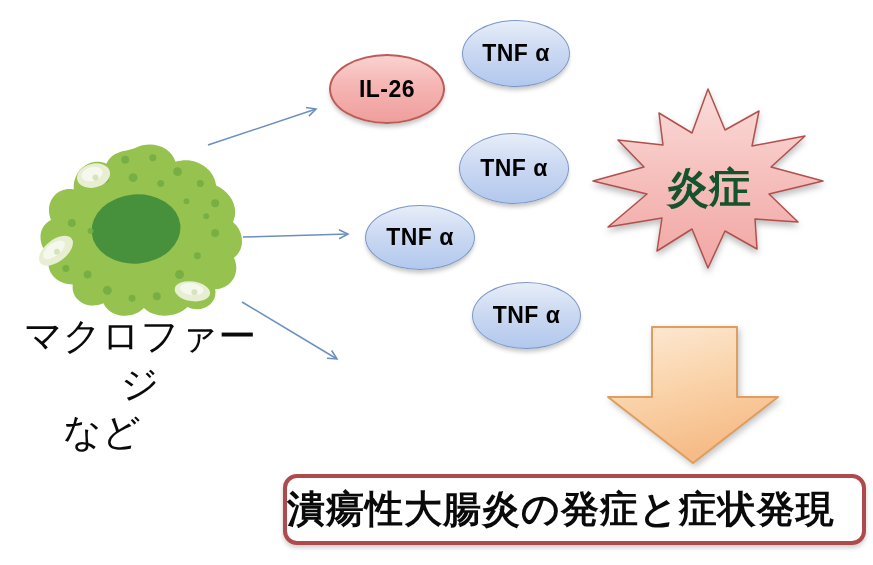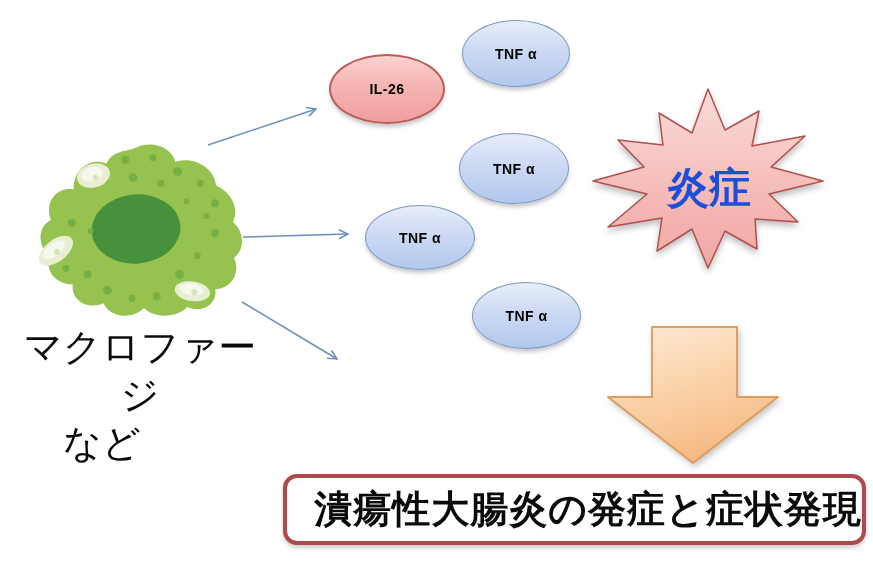--- a/index.html
+++ b/index.html
@@ -6,21 +6,21 @@
   .stage {
     position:relative; width:873px; height:565px; background:#ffffff;
     overflow:hidden; font-family:"Liberation Sans", sans-serif; color:#111;
   }
   .layer { position:absolute; left:0; top:0; }
 
   
   .bubble {
     position:absolute; border-radius:50%;
     display:flex; align-items:center; justify-content:center;
-    font-weight:bold; font-size:14px; letter-spacing:.5px; color:#000;
+    font-weight:bold; font-size:23px; letter-spacing:.5px; color:#000;
     box-shadow:0 4px 4px -1px rgba(110,110,110,.40);
   }
   .bubble.pink {
     background:linear-gradient(180deg,#f9d2d0 0%,#f5b5b3 45%,#ef9f9d 100%);
     border:2px solid #bd5b57;
   }
   .bubble.blue {
     background:linear-gradient(180deg,#e7eef9 0%,#ccd9f2 45%,#b2c8ee 100%);
     border:1.5px solid #7b97c4;
   }
@@ -30,37 +30,37 @@
   }
   .b-il23  { left:329px; top:54px;  width:112px; height:66px; }
   .b-tnf1  { left:462px; top:20px;  width:106px; height:65px; }
   .b-tnf2  { left:459px; top:133px; width:108px; height:69px; }
   .b-tnf3  { left:365px; top:205px; width:108px; height:63px; }
   .b-tnf4  { left:472px; top:282px; width:107px; height:65px; }
   .b-il12  { left:363px; top:340px; width:112px; height:65px; }
 
   
   .macro-label {
-    position:absolute; left:6px; top:324px; width:268px;
+    position:absolute; left:6px; top:313px; width:268px;
     text-align:center; font-size:38px; line-height:1.26; font-weight:500; color:#0a0a0a;
   }
   .macro-label .line2 { transform:translateX(-38px); }
 
   
   .burst-text {
     position:absolute; left:648px; top:160px; width:122px;
-    text-align:center; font-size:42px; font-weight:bold; color:#1d4ed8;
+    text-align:center; font-size:42px; font-weight:bold; color:#14532d;
   }
 
   
   .outcome-box {
     position:absolute; left:283px; top:474px; width:583px; height:71px;
     border:4px solid #ae4a4b; border-radius:14px; background:#ffffff;
     box-shadow:0 3px 4px rgba(120,120,120,.35);
-    display:flex; align-items:center; justify-content:flex-end;
+    display:flex; align-items:center; justify-content:flex-start;
     box-sizing:border-box;
   }
   .outcome-box .txt {
     font-size:38px; font-weight:bold; letter-spacing:1px; color:#0a0a0a; white-space:nowrap;
   }
 
   .shadowed-star  { filter:drop-shadow(0 4px 3px rgba(110,110,110,.45)); }
   .shadowed-arrow { filter:drop-shadow(2px 3px 3px rgba(140,140,140,.5)); }
 </style>
 </head>

